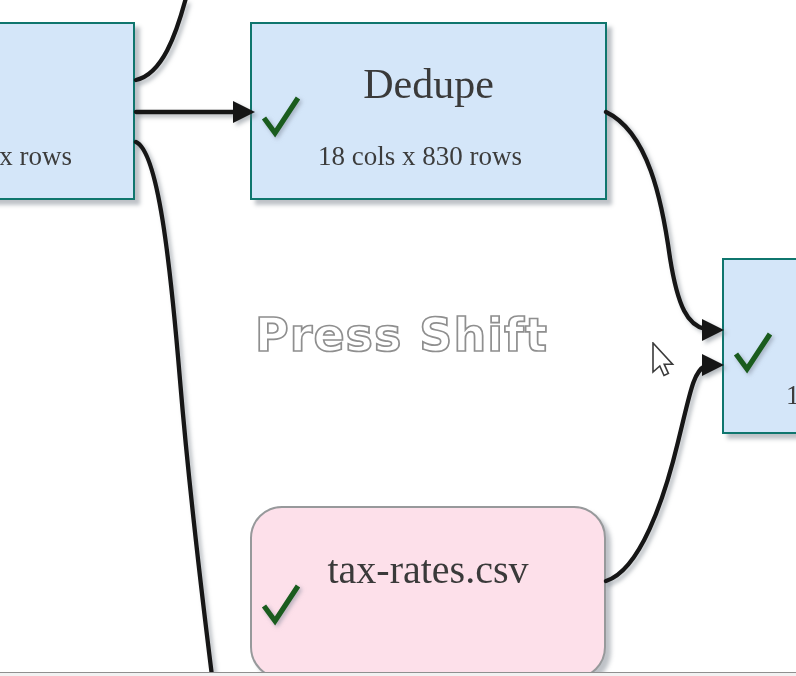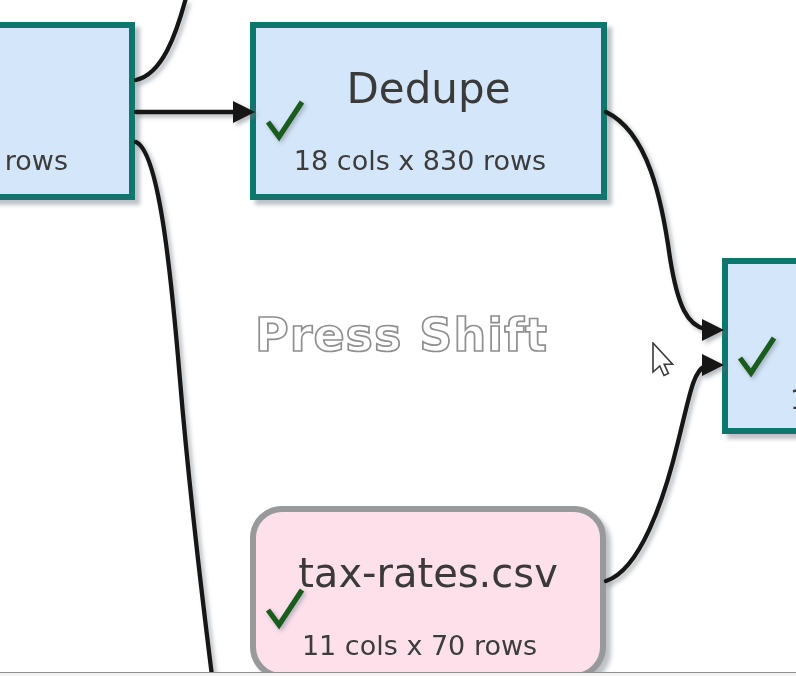--- a/index.html
+++ b/index.html
@@ -6,24 +6,25 @@
   body{
     width:796px;height:676px;overflow:hidden;background:#ffffff;
     font-family:"DejaVu Sans","Liberation Sans",sans-serif;
     position:relative;
   }
   #canvas{position:absolute;inset:0;width:796px;height:676px;}
 
   
   .node{
     position:absolute;
-    border:6px solid #0f766e;
+    border:2px solid #0f766e;
     box-shadow:5px 5px 4px rgba(110,120,130,0.45);
     z-index:1;
     box-sizing:border-box;
+    font-family:Liberation Serif, serif;
   }
   .node.blue{background:#d4e6f9;}
   .node.pink{background:#fde0ea;border-color:#97999b;border-radius:32px;margin-top:12px;}
   .node-title{
     position:absolute;left:0;right:0;top:36px;
     text-align:center;font-size:42px;color:#3a3a3a;
     white-space:nowrap;letter-spacing:0px;
   }
   .node-subtitle{
     position:absolute;left:0;right:17px;top:117px;
@@ -90,21 +91,20 @@
     </svg>
     <div class="node-title">Dedupe</div>
     <div class="node-subtitle">18 cols x 830 rows</div>
   </div>
 
   <div class="node pink" id="node-taxrates" style="left:250px;top:494px;width:356px;height:173px;">
     <svg class="check-icon" style="top:73px;" viewBox="0 0 40 46">
       <path d="M3,25 L14,40 L37,5"></path>
     </svg>
     <div class="node-title" style="top:38px;font-size:40px;">tax-rates.csv</div>
-    <div class="node-subtitle" style="top:118px;">11 cols x 70 rows</div>
   </div>
 
   <div class="node blue" id="node-right" style="left:722px;top:258px;width:360px;height:176px;">
     <svg class="check-icon" viewBox="0 0 40 46">
       <path d="M3,25 L14,40 L37,5"></path>
     </svg>
     <div class="node-subtitle">1</div>
   </div>
 
   <svg id="wires">

